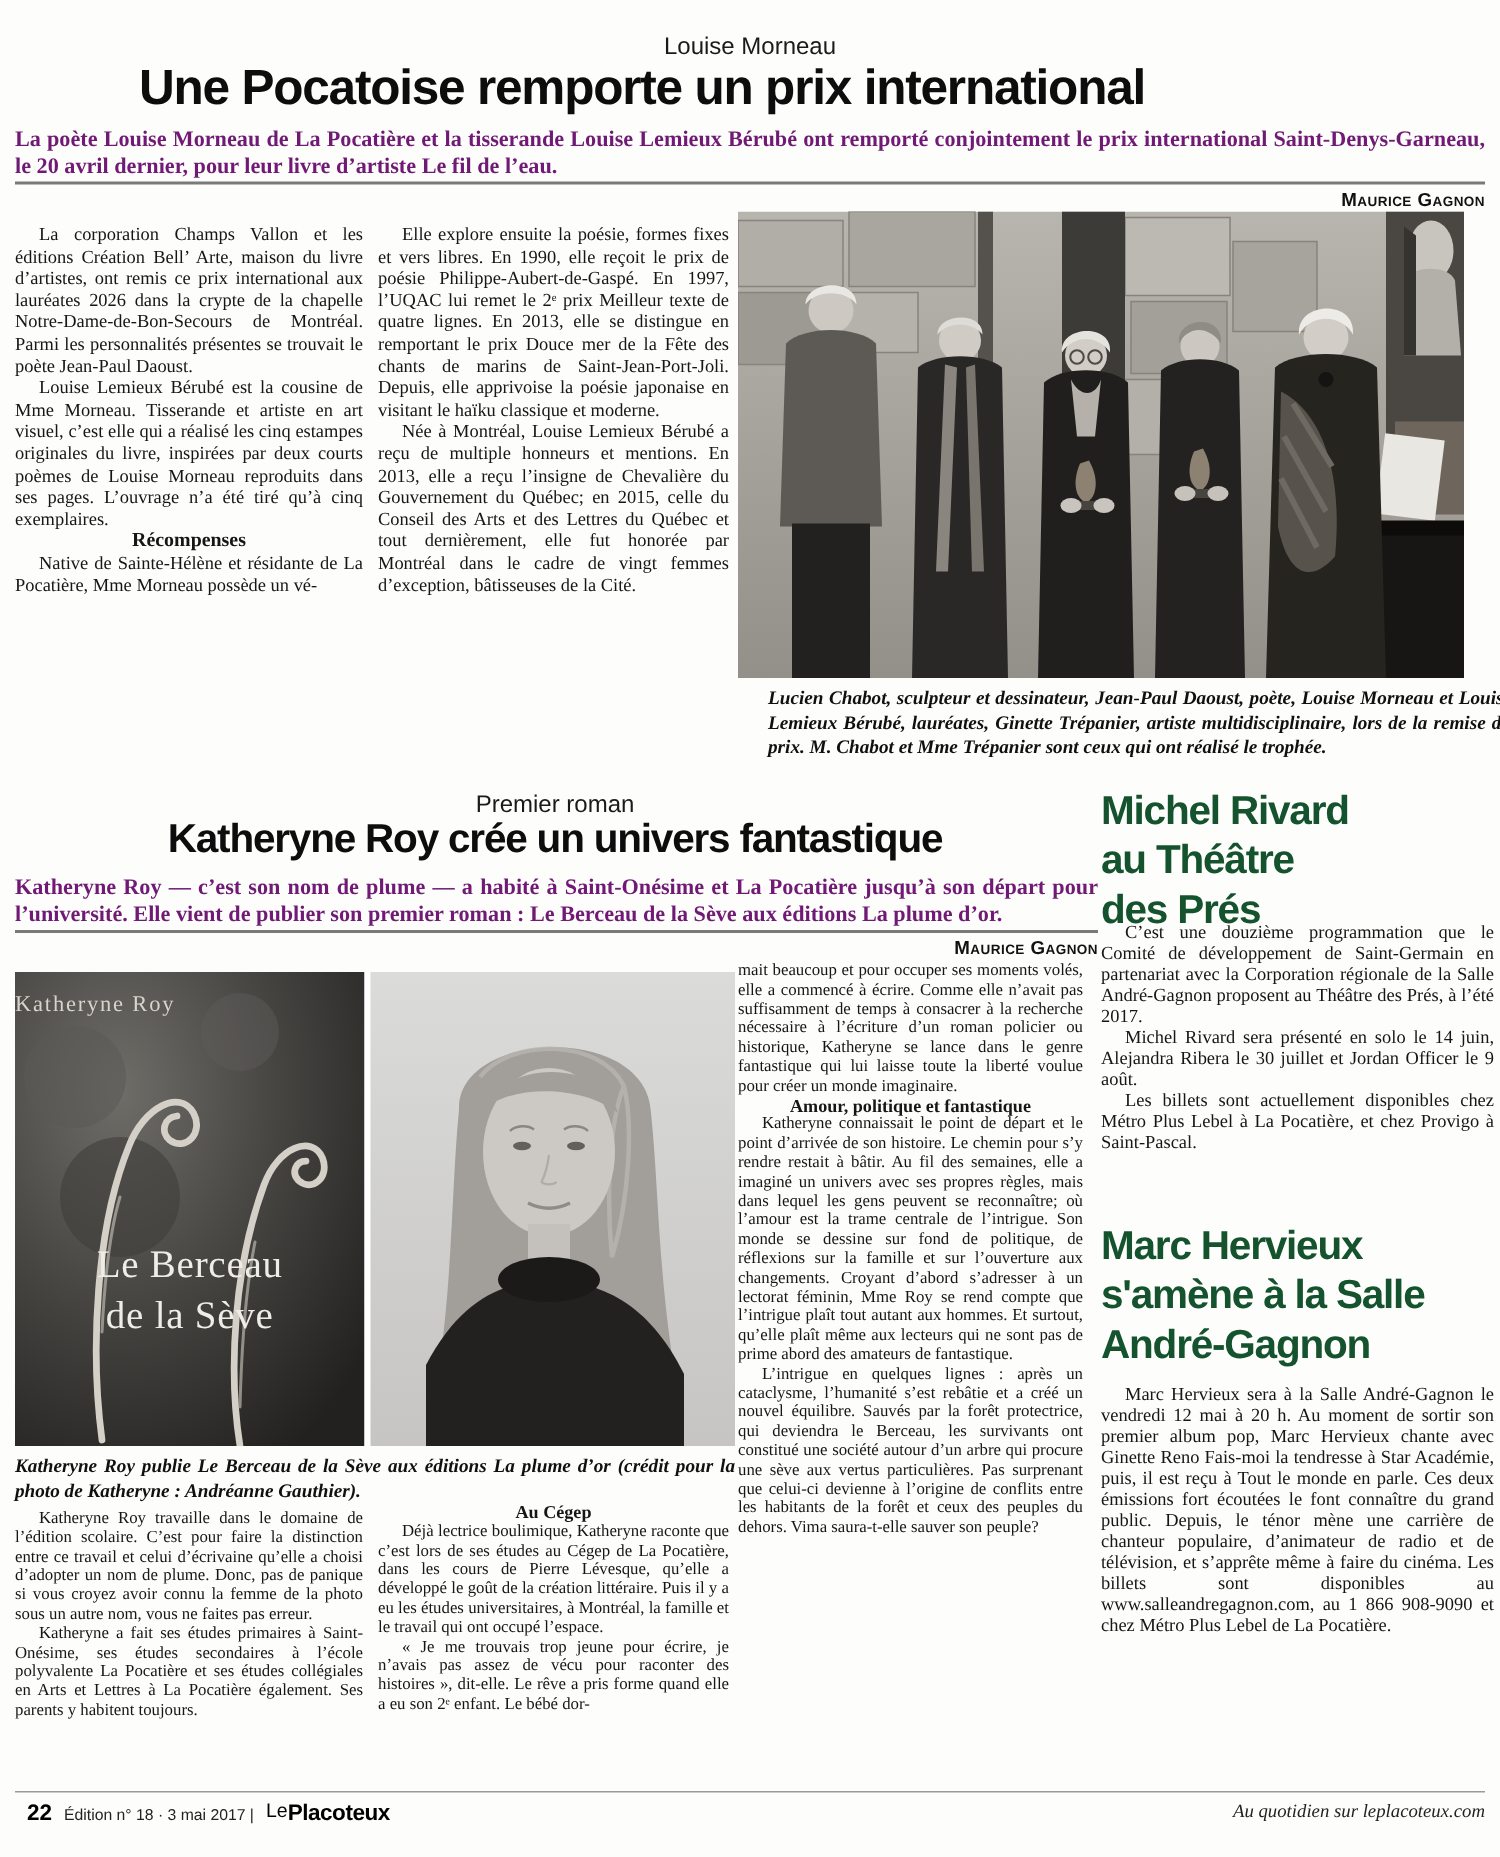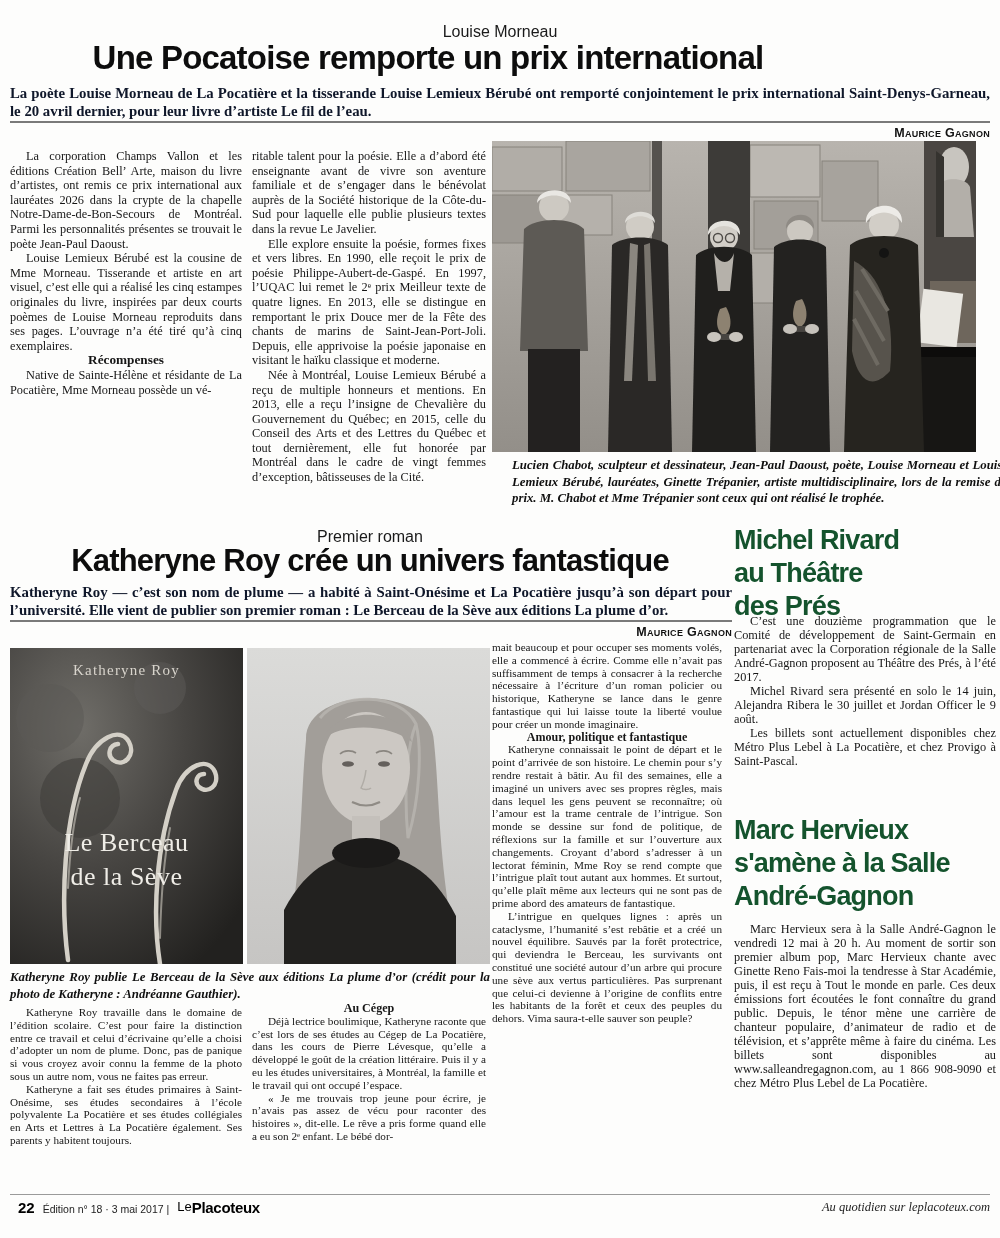--- a/index.html
+++ b/index.html
@@ -13,24 +13,24 @@
 
   .kicker {
     font-family:"Liberation Sans", sans-serif;
     font-size:16px; text-align:center; color:#1a1a1a; letter-spacing:0;
   }
   .headline {
     font-family:"Liberation Sans", sans-serif; font-weight:700;
     text-align:center; color:#0d0d0d; letter-spacing:-0.8px; line-height:1.05;
   }
   .h1-size { font-size:33px; }
-  .h2-size { font-size:31px; }
+  .h2-size { font-size:27px; }
   .lead {
     font-family:"Liberation Serif", serif; font-weight:700;
-    font-size:14.8px; line-height:18.4px; text-align:justify; color:#0f172a;
+    font-size:14.8px; line-height:18.4px; text-align:justify; color:#701a75;
   }
   .rule { background:#7a7a7a; height:2px; }
   .thinrule { background:#9a9a9a; height:1px; }
   .byline {
     font-family:"Liberation Sans", sans-serif; font-weight:700;
     font-size:12.5px; letter-spacing:0.3px; text-align:right;
     font-variant:small-caps; color:#111;
   }
   .bodycol { text-align:justify; hyphens:auto; color:#161616; }
   .body-a1 { font-size:12.3px; line-height:14.6px; }
@@ -48,21 +48,21 @@
   }
   .rc-headline {
     font-family:"Liberation Sans", sans-serif; font-weight:700;
     font-size:27px; line-height:33px; letter-spacing:-0.8px;
     text-align:left; color:#14532d;
   }
   .photo-frame svg { display:block; }
 
   .cover-author {
     font-family:"Liberation Serif", serif; font-size:15px; letter-spacing:1.2px;
-    color:#d8d4cc; text-align:center;
+    color:#d8d4cc; text-align:left;
   }
   .cover-title {
     font-family:"Liberation Serif", serif; font-size:26px; line-height:34px;
     color:#efede7; text-align:center; letter-spacing:0.5px;
   }
 
   .footer-left { display:flex; align-items:baseline; gap:8px;
     font-family:"Liberation Sans", sans-serif; }
   .footer-pagenum { font-weight:700; font-size:15px; color:#000; }
   .footer-edition { font-size:10.5px; color:#222; }
@@ -87,21 +87,20 @@
 <div class="abs byline" style="top:126px; left:10px; width:980px;">Maurice Gagnon</div>
 
 <div class="abs bodycol body-a1" style="top:149px; left:10px; width:232px; height:382px;">
   <p>La corporation Champs Vallon et les éditions Création Bell’ Arte, maison du livre d’artistes, ont remis ce prix international aux lauréates 2026 dans la crypte de la chapelle Notre-Dame-de-Bon-Secours de Montréal. Parmi les personnalités présentes se trouvait le poète Jean-Paul Daoust.</p>
   <p>Louise Lemieux Bérubé est la cousine de Mme Morneau. Tisserande et artiste en art visuel, c’est elle qui a réalisé les cinq estampes originales du livre, inspirées par deux courts poèmes de Louise Morneau reproduits dans ses pages. L’ouvrage n’a été tiré qu’à cinq exemplaires.</p>
   <p class="subhead">Récompenses</p>
   <p>Native de Sainte-Hélène et résidante de La Pocatière, Mme Morneau possède un vé-</p>
 </div>
 
 <div class="abs bodycol body-a1" style="top:149px; left:252px; width:234px; height:382px;">
-  <p class="noindent">ritable talent pour la poésie. Elle a d’abord été enseignante avant de vivre son aventure familiale et de s’engager dans le bénévolat auprès de la Société historique de la Côte-du-Sud pour laquelle elle publie plusieurs textes dans la revue Le Javelier.</p>
   <p>Elle explore ensuite la poésie, formes fixes et vers libres. En 1990, elle reçoit le prix de poésie Philippe-Aubert-de-Gaspé. En 1997, l’UQAC lui remet le 2ᵉ prix Meilleur texte de quatre lignes. En 2013, elle se distingue en remportant le prix Douce mer de la Fête des chants de marins de Saint-Jean-Port-Joli. Depuis, elle apprivoise la poésie japonaise en visitant le haïku classique et moderne.</p>
   <p>Née à Montréal, Louise Lemieux Bérubé a reçu de multiple honneurs et mentions. En 2013, elle a reçu l’insigne de Chevalière du Gouvernement du Québec; en 2015, celle du Conseil des Arts et des Lettres du Québec et tout dernièrement, elle fut honorée par Montréal dans le cadre de vingt femmes d’exception, bâtisseuses de la Cité.</p>
 </div>
 
 <div class="abs photo-frame" style="top:141px; left:492px; width:484px; height:311px;">
   <svg width="484" height="311" viewBox="0 0 484 311">
     <defs>
       <linearGradient id="wall" x1="0" y1="0" x2="0" y2="1">
         <stop offset="0" stop-color="#b8b4ae"></stop>
           <stop offset="1" stop-color="#938f89"></stop>

